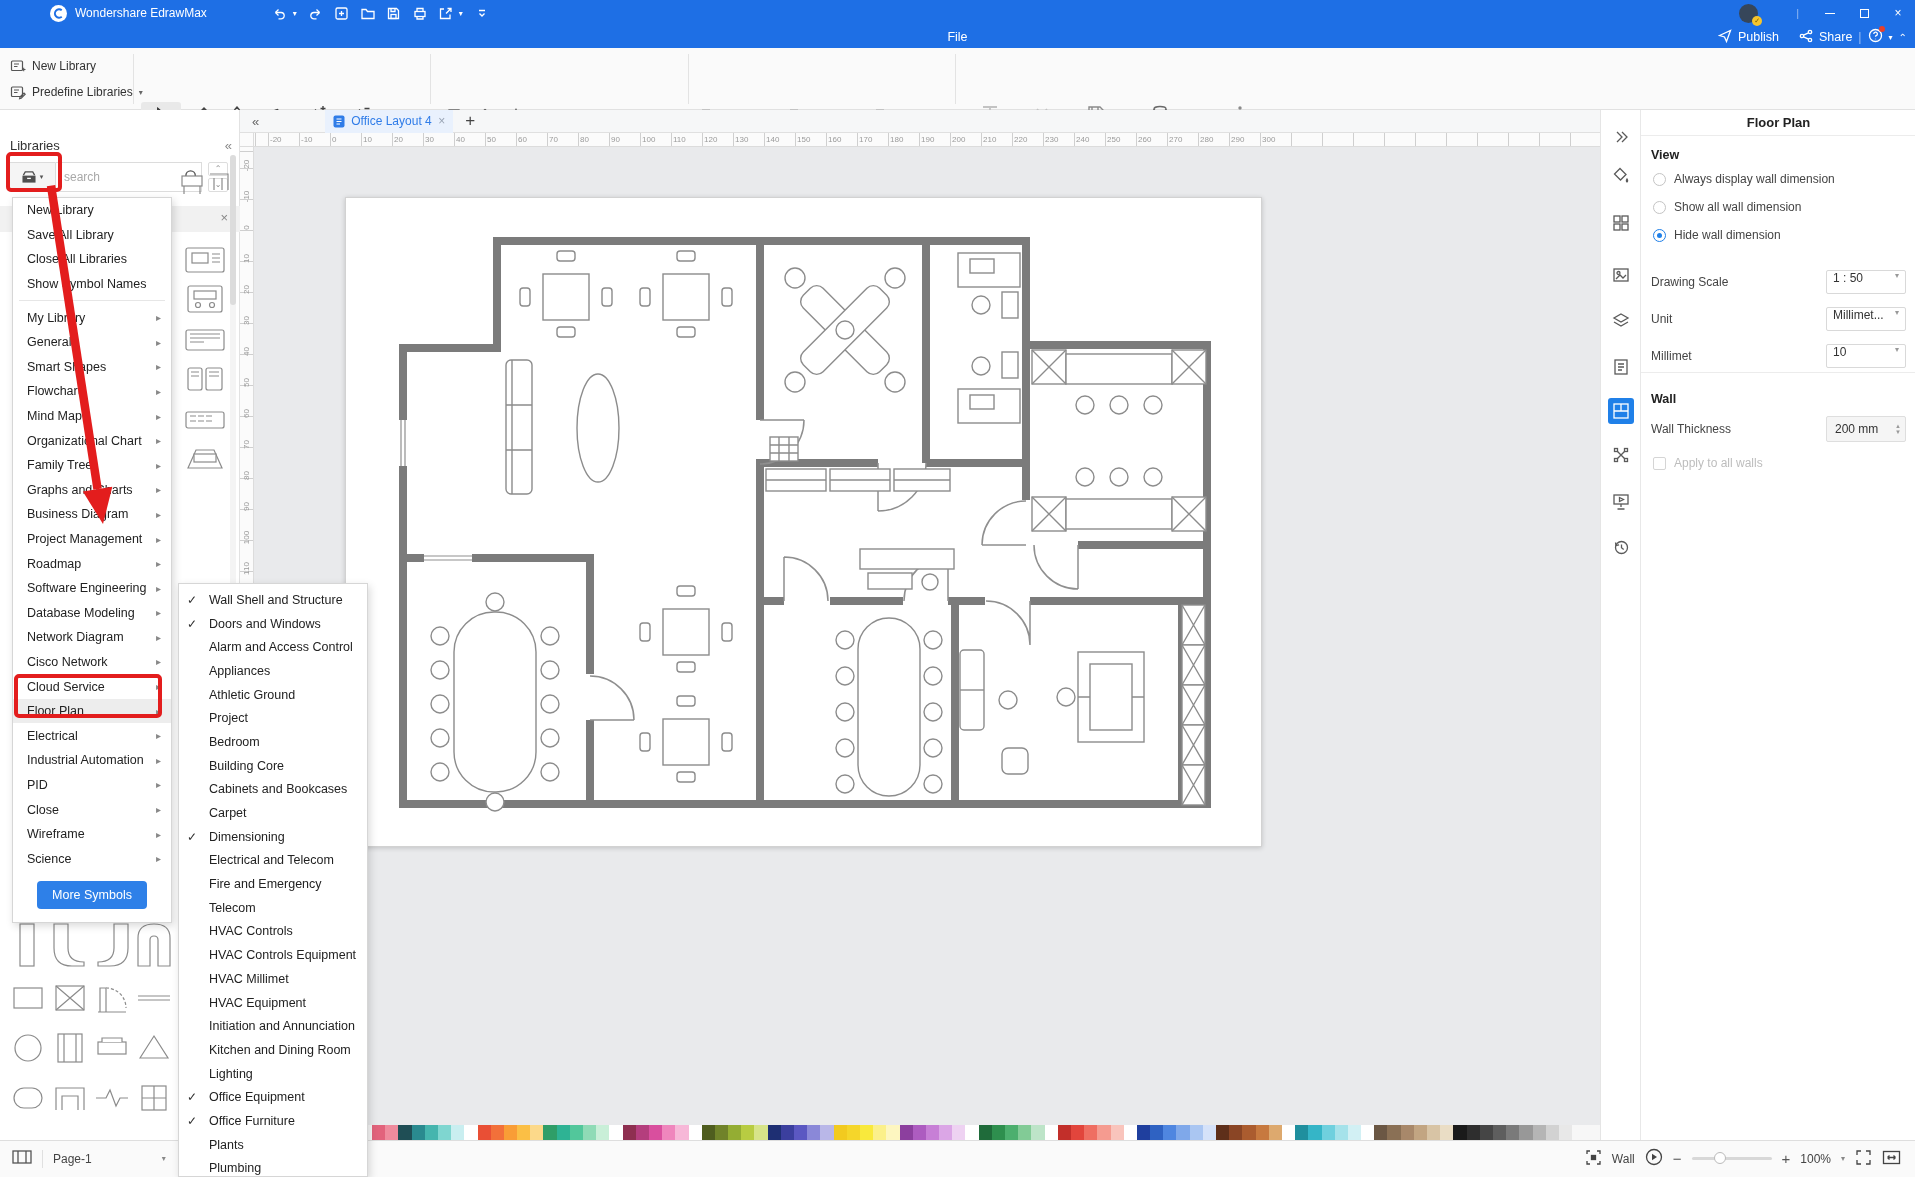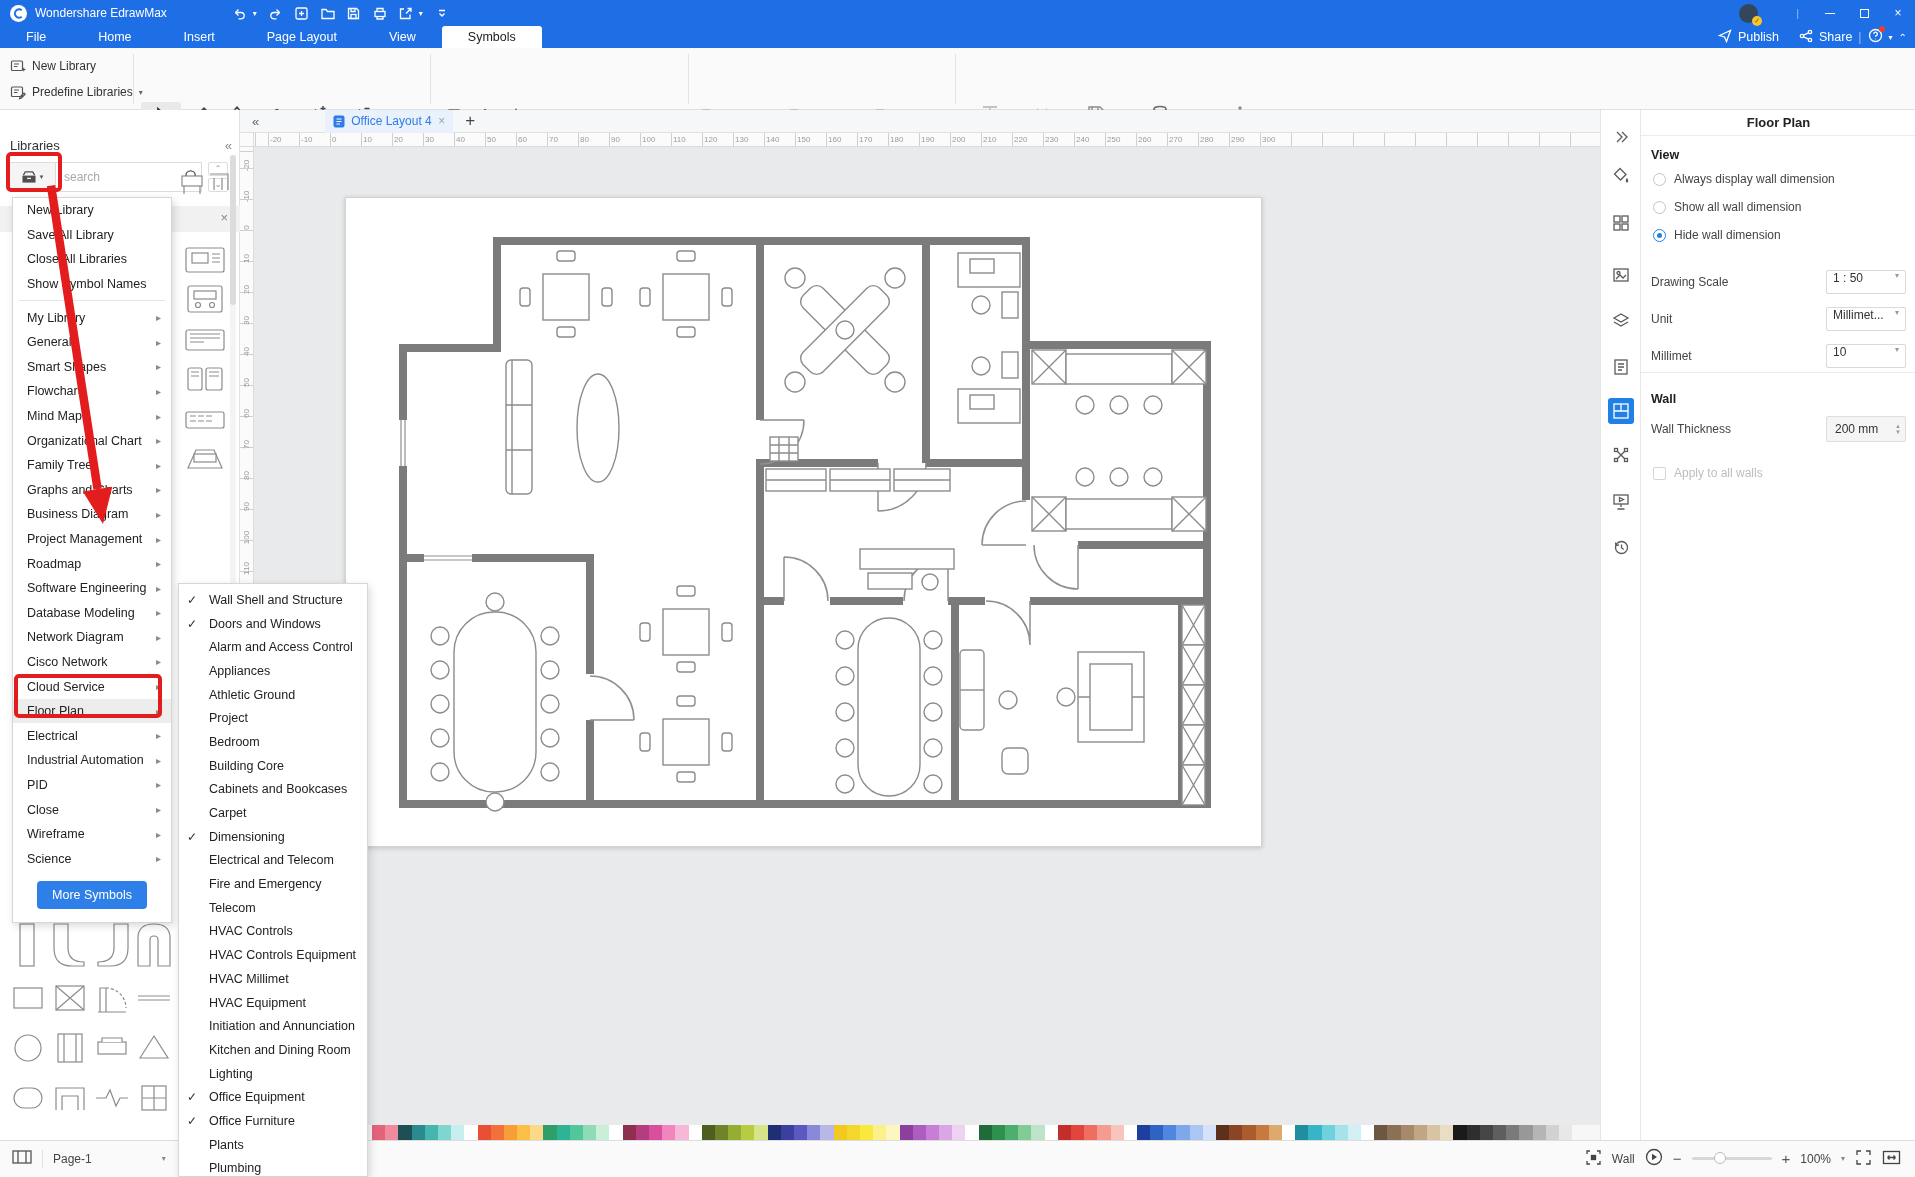--- a/index.html
+++ b/index.html
@@ -1,34 +1,34 @@
 <!DOCTYPE html>
 <html><head>
 <meta charset="utf-8">
 <style>
   * { margin:0; padding:0; box-sizing:border-box; }
   html,body { width:1915px; height:1177px; overflow:hidden; }
   body { font-family:"Liberation Sans", sans-serif; background:#fff; position:relative; color:#333; }
   .abs { position:absolute; }
 
   
-  #titlebar { left:0; top:0; width:1915px; height:26px; background:#1e6fe5; display:flex; align-items:center; color:#fff; }
+  #titlebar { left:0; top:0; width:1915px; height:26px; background:#1e6fe5; display:flex; align-items:center; color:#fff;padding-left:40px; }
   #titlebar .logo { width:17px; height:17px; border-radius:50%; background:#fff; margin:0 8px 0 10px; display:flex; align-items:center; justify-content:center; }
   #titlebar .appname { font-size:12px; margin-right:60px; }
   .tb-ico { width:26px; height:20px; display:flex; align-items:center; justify-content:center; cursor:pointer; }
   .tb-ico svg { stroke:#fff; fill:none; stroke-width:1.3; }
   .tb-caret { font-size:8px; width:10px; color:#fff; }
   #tb-right { position:absolute; right:0; top:0; height:26px; display:flex; align-items:center; }
   .avatar { width:19px; height:19px; border-radius:50%; background:#36465a; position:relative; margin-right:24px; }
   .avatar .badge { position:absolute; right:-4px; bottom:-3px; width:10px; height:10px; border-radius:50%; background:#f7c52c; font-size:7px; color:#7a5a00; text-align:center; line-height:10px; }
   .win-btn { width:34px; height:26px; display:flex; align-items:center; justify-content:center; font-size:12px; }
   .win-divider { color:rgba(255,255,255,.5); margin:0 14px; font-size:11px; }
 
   
-  #menubar { left:0; top:26px; width:1915px; height:22px; background:#1e6fe5; display:flex; align-items:center; }
+  #menubar { left:0; top:26px; width:1915px; height:22px; background:#1e6fe5; display:flex; align-items:center;flex-direction:column; }
   .menu-tab { color:#fff; font-size:12.5px; padding:0 26px; height:22px; line-height:22px; cursor:pointer; }
   .menu-tab.active { background:#fff; color:#222; border-radius:3px 3px 0 0; height:22px; }
   #menubar-right { position:absolute; right:8px; top:26px; height:22px; display:flex; align-items:center; color:#fff; font-size:12.5px; gap:6px; }
   #menubar-right svg { stroke:#fff; fill:none; stroke-width:1.3; }
   .help-wrap { position:relative; }
   .help-dot { position:absolute; right:-2px; top:-2px; width:6px; height:6px; background:#e8402a; border-radius:50%; }
 
   
   #ribbon { left:0; top:48px; width:1915px; height:62px; background:#fafafa; border-bottom:1px solid #e1e1e1; }
   .rib-divider { position:absolute; top:6px; width:1px; height:50px; background:#e3e3e3; }
@@ -966,21 +966,21 @@
   <div class="field-row" style="top:306px">
     <span>Wall Thickness</span>
     <span class="spinbox">
       <span>200 mm</span>
       <span class="spin-arrows">
           <span>▲</span>
           <span>▼</span>
         </span>
     </span>
   </div>
-  <div class="chk-row" style="top:356px">
+  <div class="chk-row" style="top:346px">
     <span class="chk"></span>
     <span>Apply to all walls</span>
   </div>
 </div>
 
 <div id="palette-row" class="abs">
     <div class="swatch" style="background: rgb(226, 99, 124);"></div>
     <div class="swatch" style="background: rgb(239, 139, 157);"></div>
     <div class="swatch" style="background: rgb(31, 78, 85);"></div>
     <div class="swatch" style="background: rgb(42, 138, 143);"></div>

